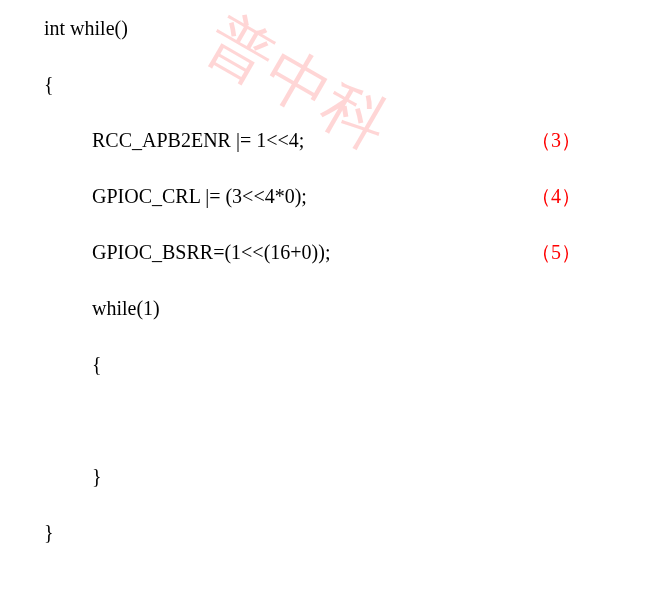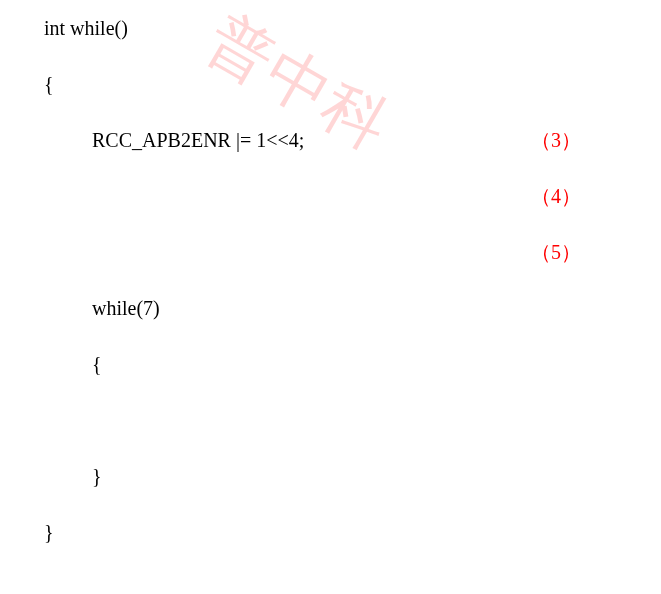--- a/index.html
+++ b/index.html
@@ -65,29 +65,31 @@
     <span class="code-text">{</span>
   </div>
 
   <div class="line indent2">
     <span class="code-text">RCC_APB2ENR |= 1&lt;&lt;4;</span>
     <span class="annot">（3）</span>
   </div>
 
 
   <div class="line indent2">
+    <span class="code-text">GPIOC_CRL |= (3&lt;&lt;4*0);</span>
     <span class="annot">（4）</span>
   </div>
 
   <div class="line indent2">
+    <span class="code-text">GPIOC_BSRR=(1&lt;&lt;(16+0));</span>
     <span class="annot">（5）</span>
   </div>
 
   <div class="line indent2">
-    <span class="code-text">while(7)</span>
+    <span class="code-text">while(1)</span>
   </div>
 
   <div class="line indent2">
     <span class="code-text">{</span>
   </div>
 
   <div class="line indent2">
     <span class="code-text"></span>
   </div>
 

